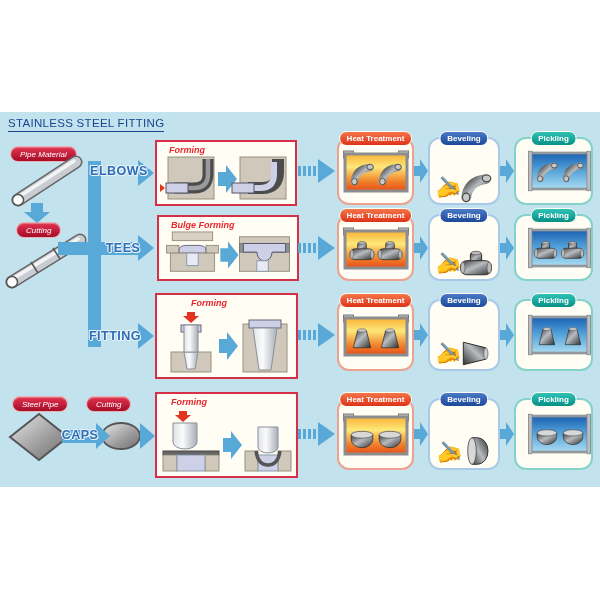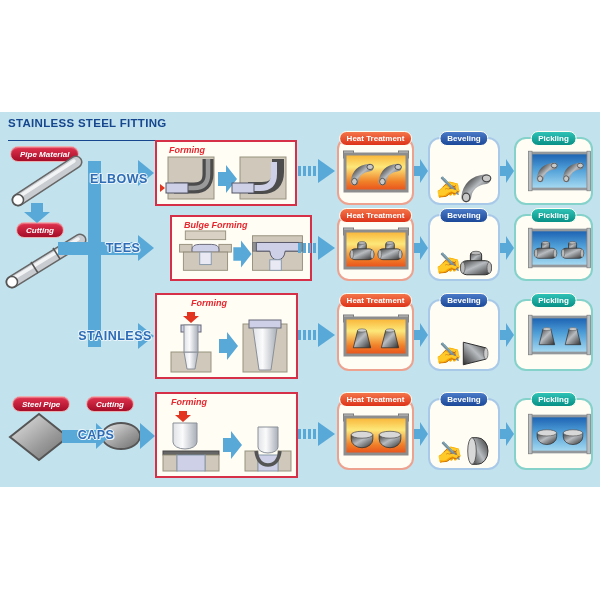--- a/index.html
+++ b/index.html
@@ -1,22 +1,22 @@
 <!DOCTYPE html>
 <html><head>
 <meta charset="utf-8">
 <style>
   html,body{margin:0;padding:0;}
   body{width:600px;height:600px;background:#ffffff;font-family:"Liberation Sans",sans-serif;}
   .screen{position:relative;width:600px;height:600px;background:#ffffff;overflow:hidden;}
   .band{position:absolute;left:0;top:112px;width:600px;height:375px;background:#c2e2ee;}
-  .title{position:absolute;left:8px;top:117px;font-weight:bold;font-size:11.5px;color:#16468e;
-         letter-spacing:.3px;border-bottom:1.5px solid #16468e;padding-bottom:11px;text-align:center;}
+  .title{position:absolute;left:8px;top:117px;font-weight:normal;font-size:11.5px;color:#16468e;
+         letter-spacing:.3px;border-bottom:1.5px solid #16468e;padding-bottom:2px;text-align:center;}
   .mat-badge{position:absolute;display:inline-block;background:linear-gradient(#e2334f,#a50d28);
-         color:#fff;font-style:italic;font-weight:bold;font-size:8px;padding:2.5px 9px;border-radius:9px;
+         color:#fff;font-style:italic;font-weight:normal;font-size:8px;padding:2.5px 9px;border-radius:9px;
          border:1px solid #e9b2b2;box-shadow:inset 0 1px 1px rgba(255,255,255,.35);white-space:nowrap;text-align:right;}
   .row-label{position:absolute;font-weight:bold;font-size:12.5px;color:#2e6cb5;letter-spacing:.5px;text-align:center;
          text-shadow:-1px 0 0 #e8f4fa,1px 0 0 #e8f4fa,0 -1px 0 #e8f4fa,0 1px 0 #e8f4fa,1px 1px 0 #e8f4fa,-1px -1px 0 #e8f4fa;z-index:3;}
   .vbar,.hbar{position:absolute;background:#58a9d8;z-index:1;}
   .tri,.blockarrow,.dasharrow,.downarrow{position:absolute;z-index:2;}
   .proc-box{position:absolute;background:#fffdf4;border-radius:10px;display:flex;align-items:center;justify-content:center;box-sizing:border-box;}
   .forming{border:2px solid #d63048;border-radius:0;}
   .ht-box{border:2px solid #eda28f;border-radius:12px;}
   .bev-box{border:2px solid #a9c9e9;border-radius:12px;align-items:flex-end;}
   .pick-box{border:2px solid #85d2ca;border-radius:12px;padding-left:12px;}
@@ -105,44 +105,44 @@
     <line x1="12" y1="54" x2="80" y2="12" stroke="#c9ccd0" stroke-width="10" stroke-linecap="round"></line>
     <line x1="14" y1="50" x2="78" y2="11" stroke="#f2f3f4" stroke-width="3.5" stroke-linecap="round"></line>
     <line x1="31" y1="34" x2="38" y2="45" stroke="#555" stroke-width="1.5"></line>
     <line x1="53" y1="20" x2="60" y2="31" stroke="#555" stroke-width="1.5"></line>
     <circle cx="12" cy="54" r="5.5" fill="#fff" stroke="#555" stroke-width="1.5"></circle>
   </svg>
 
   <div class="vbar" style="left:88px;top:161px;width:13px;height:186px;"></div>
   <div class="hbar" style="left:58px;top:242px;width:82px;height:13px;"></div>
 
-  <span class="row-label" style="left:90px;top:164px;width:58px;margin-top:8px;">ELBOWS</span>
+  <span class="row-label" style="left:90px;top:164px;width:58px;">ELBOWS</span>
   <svg class="tri" style="left:138px;top:160px;" width="16" height="26">
       <polygon points="0,0 16,13 0,26" fill="#58a9d8"></polygon>
     </svg>
 
   <span class="row-label" style="left:100px;top:241px;width:46px;">TEES</span>
   <svg class="tri" style="left:138px;top:235px;" width="16" height="26">
       <polygon points="0,0 16,13 0,26" fill="#58a9d8"></polygon>
     </svg>
 
-  <span class="row-label" style="left:78px;top:329px;width:74px;">STAINLESS</span>
+  <span class="row-label" style="left:78px;top:329px;width:74px;">FITTING</span>
   <svg class="tri" style="left:138px;top:323px;" width="16" height="26">
       <polygon points="0,0 16,13 0,26" fill="#58a9d8"></polygon>
     </svg>
 
   <span class="mat-badge" style="left:12px;top:396px;">Steel Pipe</span>
   <svg style="position:absolute;left:8px;top:412px;" width="62" height="50">
     <polygon points="31,2 60,25 31,48 2,25" fill="url(#gPlate)" stroke="#555" stroke-width="2"></polygon>
   </svg>
   <div class="hbar" style="left:62px;top:430px;width:34px;height:13px;"></div>
   <svg class="tri" style="left:96px;top:423px;" width="14" height="26">
       <polygon points="0,0 14,13 0,26" fill="#58a9d8"></polygon>
     </svg>
-  <span class="row-label" style="left:76px;top:428px;width:40px;">CAPS</span>
+  <span class="row-label" style="left:60px;top:428px;width:40px;">CAPS</span>
   <span class="mat-badge" style="left:86px;top:396px;">Cutting</span>
   <svg style="position:absolute;left:100px;top:420px;" width="42" height="32">
     <ellipse cx="21" cy="16" rx="19" ry="13" fill="url(#gPlate)" stroke="#555" stroke-width="1.8"></ellipse>
   </svg>
   <svg class="tri" style="left:140px;top:423px;" width="15" height="26">
       <polygon points="0,0 15,13 0,26" fill="#58a9d8"></polygon>
     </svg>
 
   <div class="proc-box forming" style="left:155px;top:140px;width:142px;height:66px;">
     <span class="forming-label" style="left:12px;">Forming</span>
@@ -195,21 +195,21 @@
     <span class="stage-badge pick-badge">Pickling</span>
     <svg width="70" height="46" viewBox="0 0 70 46">
       <rect x="2" y="3" width="66" height="40" fill="url(#gLiquid)" stroke="#93989c" stroke-width="3"></rect>
       <rect x="0.5" y="1" width="4" height="44" fill="#b9bec2" stroke="#808080" stroke-width="0.8"></rect>
       <rect x="65.5" y="1" width="4" height="44" fill="#b9bec2" stroke="#808080" stroke-width="0.8"></rect>
       <use href="#sym-elbow" x="8" y="12" width="26" height="24"></use>
       <use href="#sym-elbow" x="37" y="12" width="26" height="24"></use>
     </svg>
   </div>
 
-  <div class="proc-box forming" style="left:170px;top:215px;width:142px;height:66px;">
+  <div class="proc-box forming" style="left:157px;top:215px;width:142px;height:66px;align-items:flex-end;">
     <span class="forming-label" style="left:12px;">Bulge Forming</span>
     <svg style="margin-top:12px;" width="132" height="48" viewBox="0 0 132 50">
       <rect x="8" y="1" width="42" height="9" fill="#d8d1c4" stroke="#98917f"></rect>
       <rect x="2" y="15" width="13" height="8" fill="#cfc8bb" stroke="#98917f"></rect>
       <rect x="43" y="15" width="13" height="8" fill="#cfc8bb" stroke="#98917f"></rect>
       <path d="M15,23 v-3 q0,-5 8,-5 h12 q8,0 8,5 v3 z" fill="#cdd0e6" stroke="#667"></path>
       <rect x="6" y="23" width="46" height="19" fill="#cfc8bb" stroke="#98917f"></rect>
       <rect x="23" y="23" width="12" height="13" fill="#e9e9f4" stroke="#8899aa"></rect>
       <polygon points="58,18 66,18 66,11 77,25 66,39 66,32 58,32" fill="#58a9d8"></polygon>
       <rect x="78" y="6" width="52" height="36" fill="#cfc8bb" stroke="#98917f"></rect>

